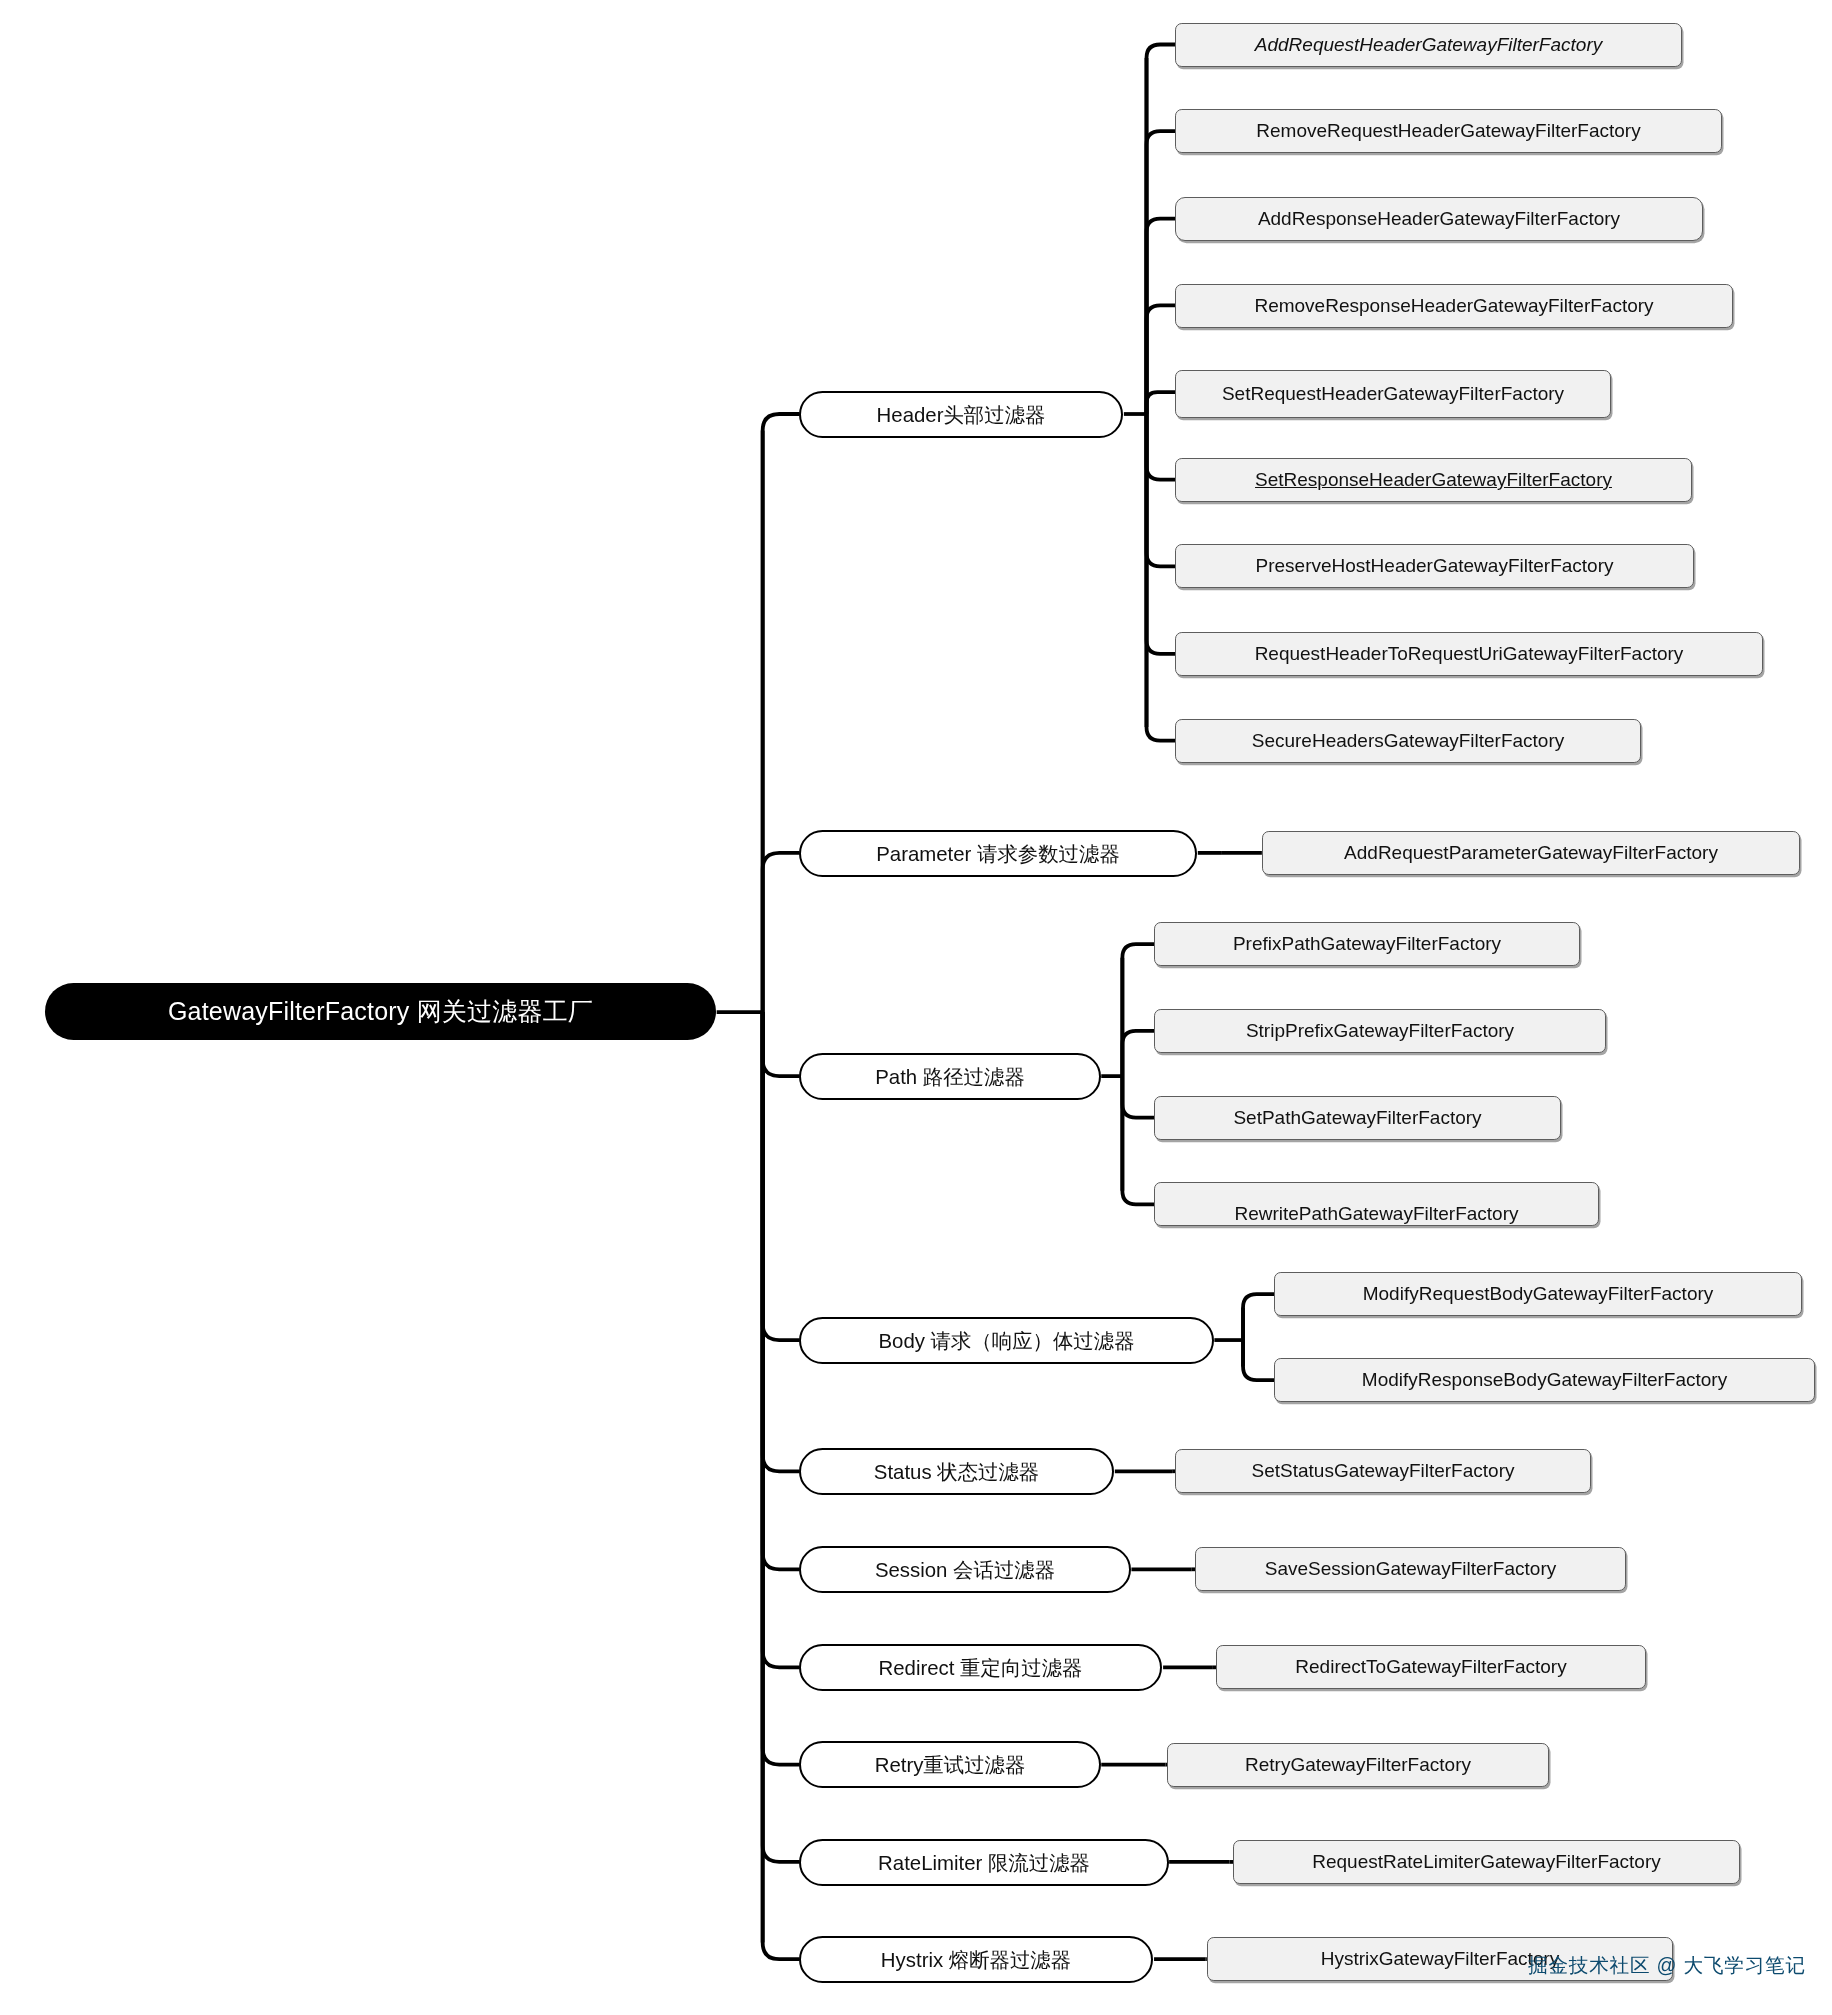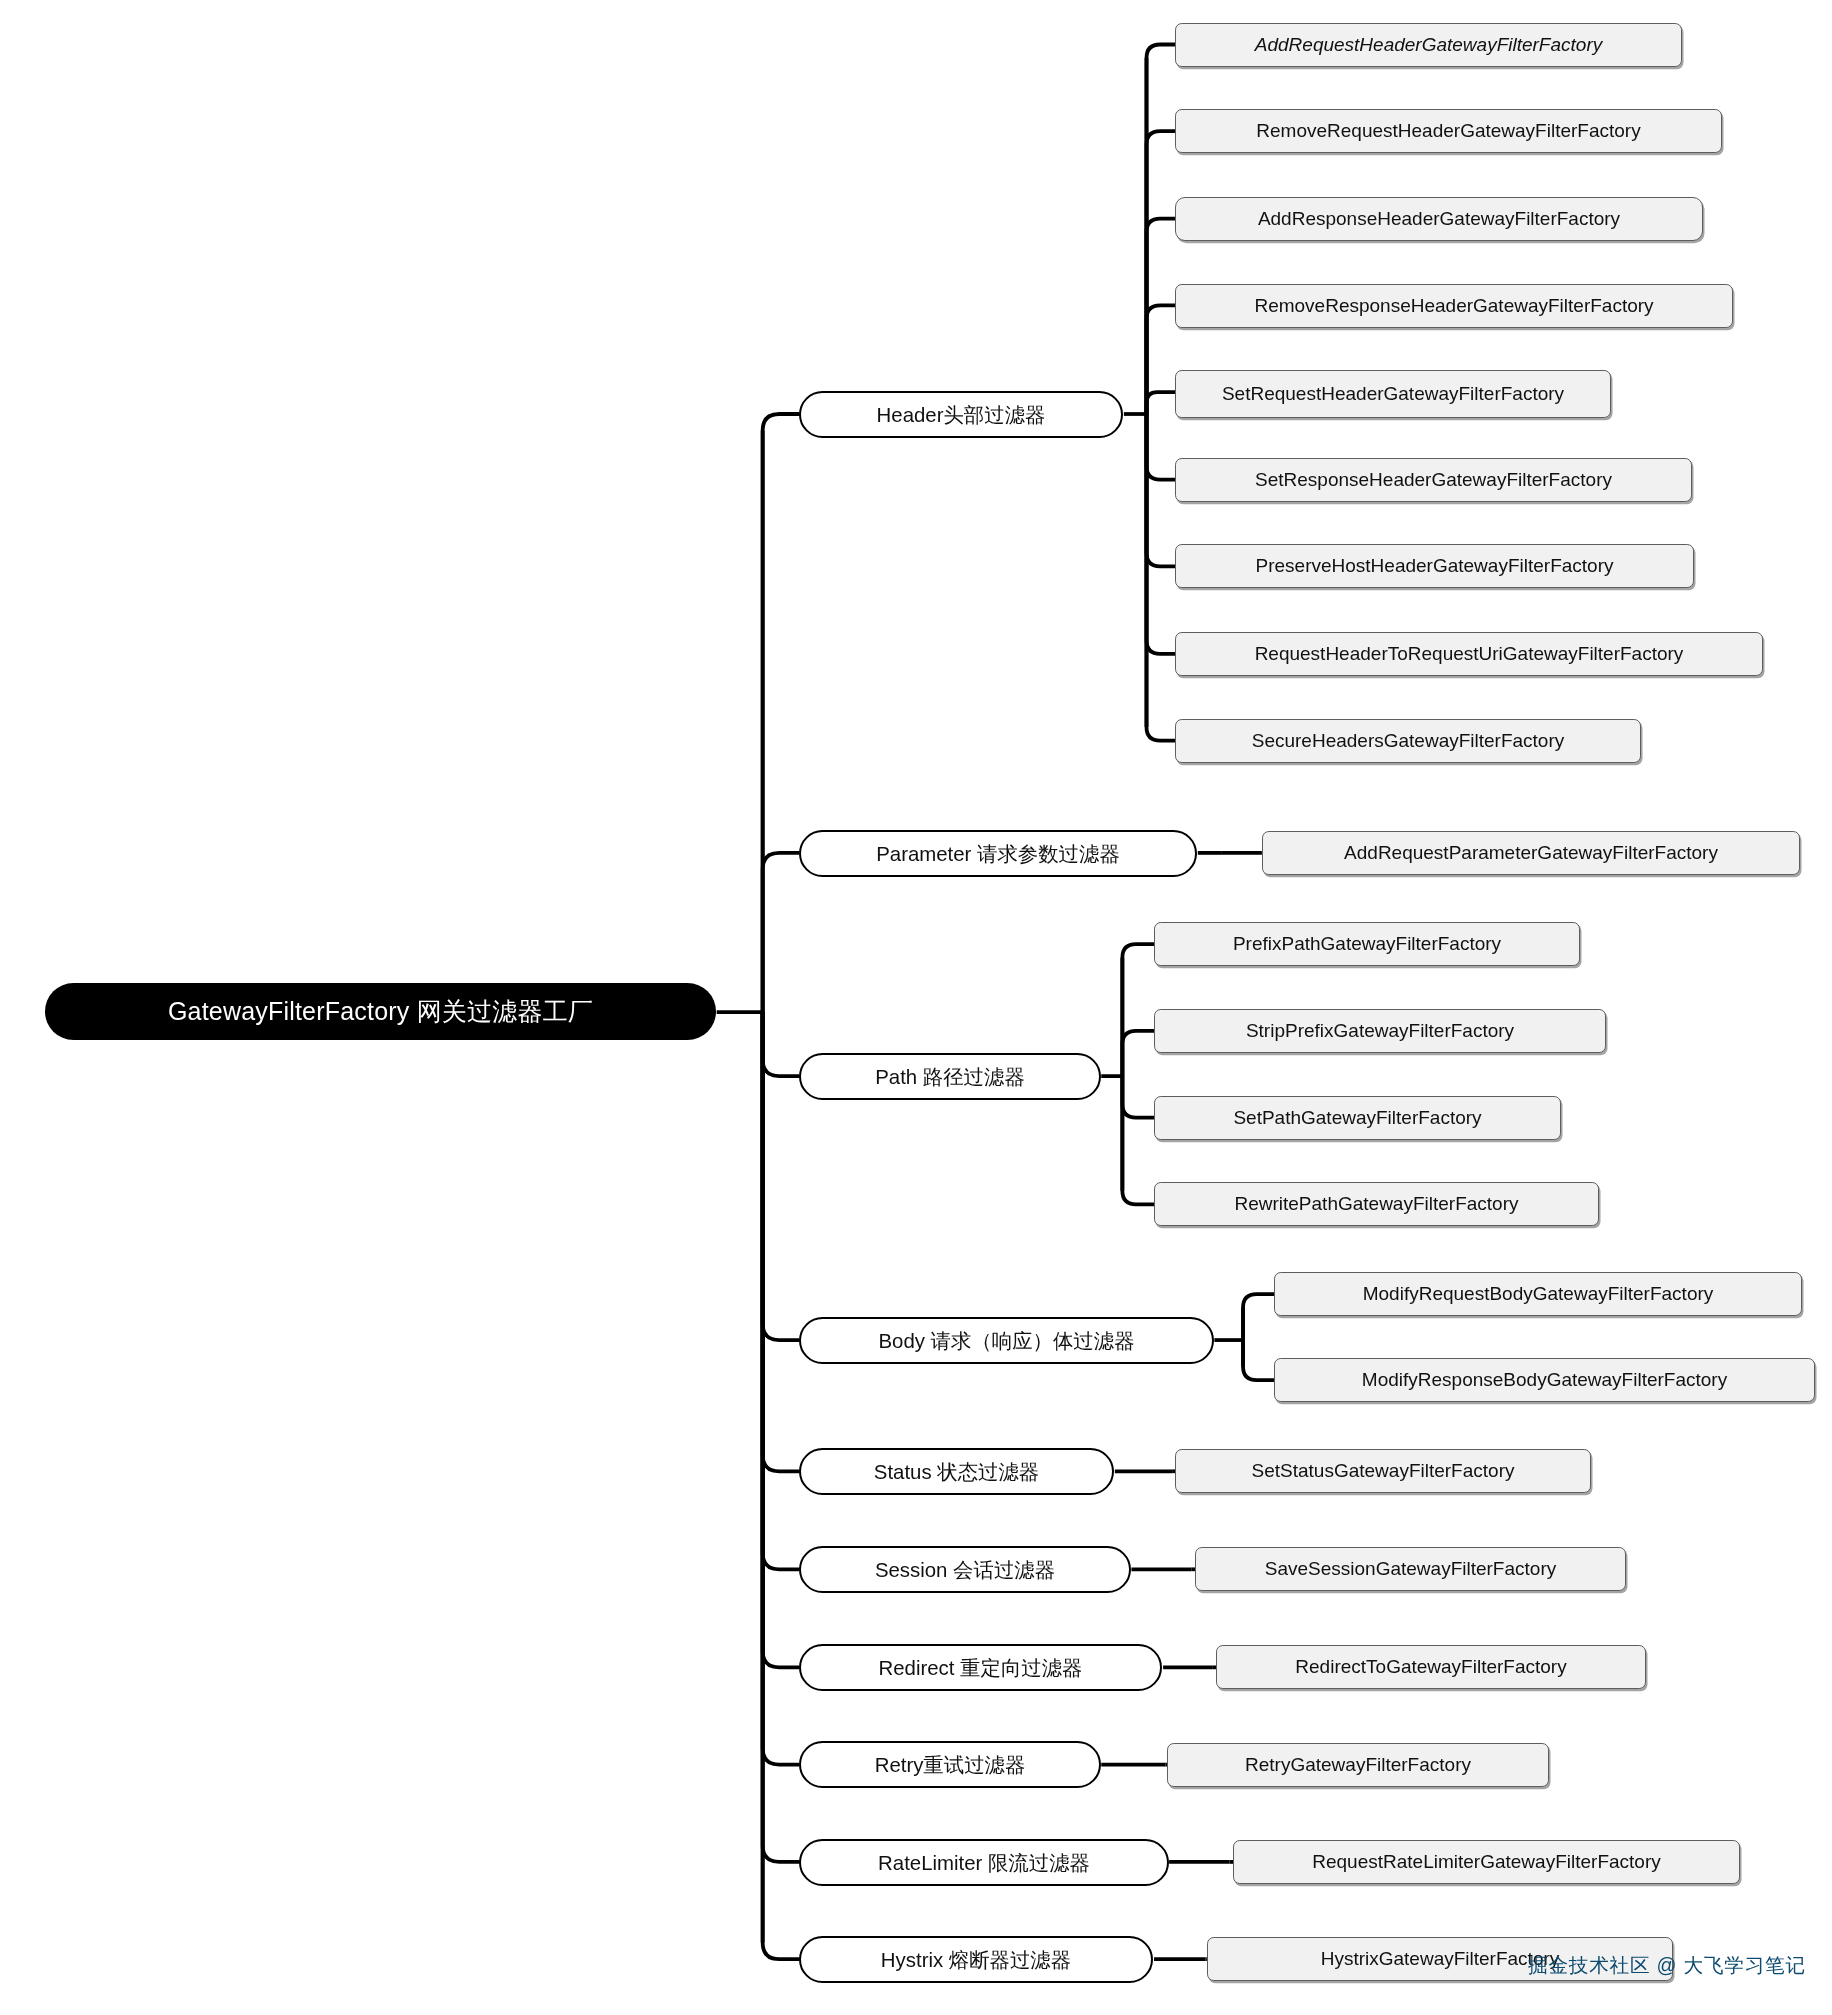--- a/index.html
+++ b/index.html
@@ -93,21 +93,21 @@
       </div>
       <div class="node leaf" style="left: 1175px; top: 197px; width: 528px; height: 44px; border-radius: 10px;">
         <span>AddResponseHeaderGatewayFilterFactory</span>
       </div>
       <div class="node leaf" style="left: 1175px; top: 284px; width: 558px; height: 44px;">
         <span>RemoveResponseHeaderGatewayFilterFactory</span>
       </div>
       <div class="node leaf" style="left: 1175px; top: 370px; width: 436px; height: 48px;">
         <span>SetRequestHeaderGatewayFilterFactory</span>
       </div>
-      <div class="node leaf" style="left: 1175px; top: 458px; width: 517px; height: 44px;">
+      <div class="node leaf" style="left: 1175px; top: 458px; width: 517px; height: 44px; text-decoration: underline;">
         <span>SetResponseHeaderGatewayFilterFactory</span>
       </div>
       <div class="node leaf" style="left: 1175px; top: 544px; width: 519px; height: 44px;">
         <span>PreserveHostHeaderGatewayFilterFactory</span>
       </div>
       <div class="node leaf" style="left: 1175px; top: 632px; width: 588px; height: 44px;">
         <span>RequestHeaderToRequestUriGatewayFilterFactory</span>
       </div>
       <div class="node leaf" style="left: 1175px; top: 719px; width: 466px; height: 44px;">
         <span>SecureHeadersGatewayFilterFactory</span>
@@ -123,21 +123,21 @@
       </div>
       <div class="node leaf" style="left: 1154px; top: 922px; width: 426px; height: 44px;">
         <span>PrefixPathGatewayFilterFactory</span>
       </div>
       <div class="node leaf" style="left: 1154px; top: 1009px; width: 452px; height: 44px;">
         <span>StripPrefixGatewayFilterFactory</span>
       </div>
       <div class="node leaf" style="left: 1154px; top: 1096px; width: 407px; height: 44px;">
         <span>SetPathGatewayFilterFactory</span>
       </div>
-      <div class="node leaf" style="left: 1154px; top: 1182px; width: 445px; height: 44px;">
+      <div class="node leaf" style="left: 1154px; top: 1182px; width: 445px; height: 44px; align-items: flex-end;">
         <span>RewritePathGatewayFilterFactory</span>
       </div>
       <div class="node branch" style="left: 799px; top: 1317px; width: 415px; height: 47px;">
         <span>Body 请求（响应）体过滤器</span>
       </div>
       <div class="node leaf" style="left: 1274px; top: 1272px; width: 528px; height: 44px;">
         <span>ModifyRequestBodyGatewayFilterFactory</span>
       </div>
       <div class="node leaf" style="left: 1274px; top: 1358px; width: 541px; height: 44px;">
         <span>ModifyResponseBodyGatewayFilterFactory</span>

